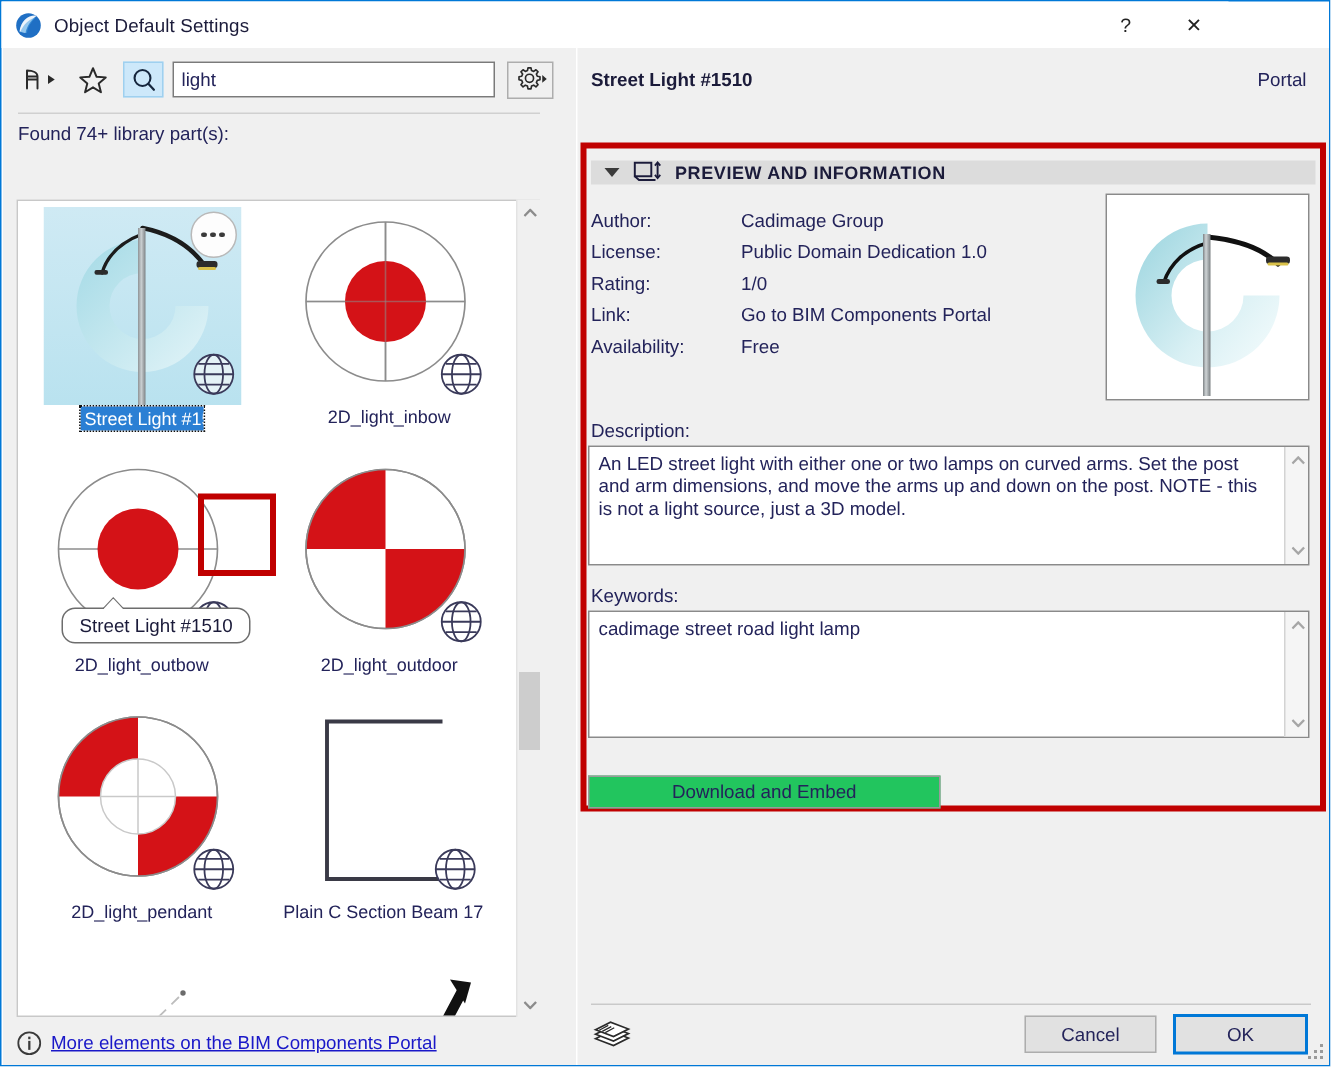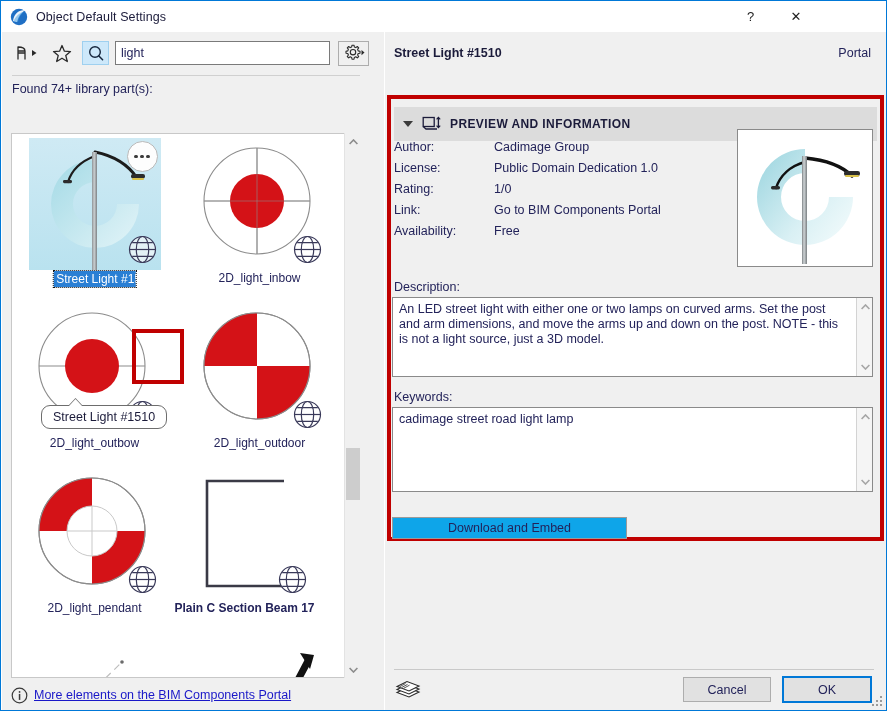--- a/index.html
+++ b/index.html
@@ -194,21 +194,21 @@
   }
   .rp-title { margin-left: 9px; font-size: 12.5px; font-weight: bold; color: #1b1b3a; }
   .rp-default { margin-left: auto; margin-right: 15px; font-size: 12.5px; color: #23235a; }
 
   .anno-panel {
     position: absolute; left: 2px; top: 63px; width: 497px; height: 477px;
     border: 4px solid #c00000;
   }
 
   .sect-header {
-    position: absolute; left: 8px; top: 75px; width: 485px; height: 34px;
+    position: absolute; left: 8px; top: 75px; width: 485px; height: 16px;
     background: #dcdcdc;
     display: flex; align-items: center;
   }
   .tri {
     width: 0; height: 0; margin-left: 9px;
     border-left: 5px solid transparent; border-right: 5px solid transparent;
     border-top: 6px solid #3b3b3b;
   }
   .sect-icon { margin-left: 9px; width: 19px; height: 17px; }
   .sect-title {
@@ -243,21 +243,21 @@
   }
   .tb-scroll .a {
     position: absolute; left: 0; width: 17px; height: 16px;
     display: flex; align-items: center; justify-content: center;
   }
   .tb-scroll .a.up { top: 1px; }
   .tb-scroll .a.dn { bottom: 1px; }
 
   .dl-btn {
     position: absolute; left: 391px; top: 516px; width: 235px; height: 22px;
-    background: #0ea5e9; border: 1px solid #9a9a9a;
+    background: #22c55e; border: 1px solid #9a9a9a;
     display: flex; align-items: center; justify-content: center;
     font-size: 12.5px; color: #23235a;
   }
 
   
   .footer-sep {
     position: absolute; left: 393px; top: 668px; width: 480px; height: 1px;
     background: #c9c9c9;
   }
   .layer-icon { position: absolute; left: 393px; top: 679px; width: 26px; height: 18px; }
@@ -471,21 +471,21 @@
                 <circle cx="16.5" cy="16.5" r="13" fill="#ffffff" stroke="#3a3a5a" stroke-width="1.2"></circle>
                 <ellipse cx="16.5" cy="16.5" rx="6.2" ry="13" fill="none" stroke="#3a3a5a" stroke-width="1.2"></ellipse>
                 <line x1="3.5" y1="16.5" x2="29.5" y2="16.5" stroke="#3a3a5a" stroke-width="1.2"></line>
                 <path d="M6.2 9.6 h20.6 M6.2 23.4 h20.6" stroke="#3a3a5a" stroke-width="1.2" fill="none"></path>
               </svg>
             </div>
           </div>
           <span class="cell-label">2D_light_pendant</span>
         </div>
 
-        <div class="cell" style="left:150px; top:330px;font-weight:bold;">
+        <div class="cell" style="left:161px; top:330px;">
           <div class="thumb">
             <svg width="132" height="132" viewBox="0 0 132 132">
               <path d="M105 13 L28 13 L28 118 L105 118" fill="none" stroke="#3a3a46" stroke-width="2.6"></path>
             </svg>
             <div class="globe-badge">
               <svg width="33" height="33" viewBox="0 0 33 33">
                 <circle cx="16.5" cy="16.5" r="13" fill="#ffffff" stroke="#3a3a5a" stroke-width="1.2"></circle>
                 <ellipse cx="16.5" cy="16.5" rx="6.2" ry="13" fill="none" stroke="#3a3a5a" stroke-width="1.2"></ellipse>
                 <line x1="3.5" y1="16.5" x2="29.5" y2="16.5" stroke="#3a3a5a" stroke-width="1.2"></line>
                 <path d="M6.2 9.6 h20.6 M6.2 23.4 h20.6" stroke="#3a3a5a" stroke-width="1.2" fill="none"></path>

